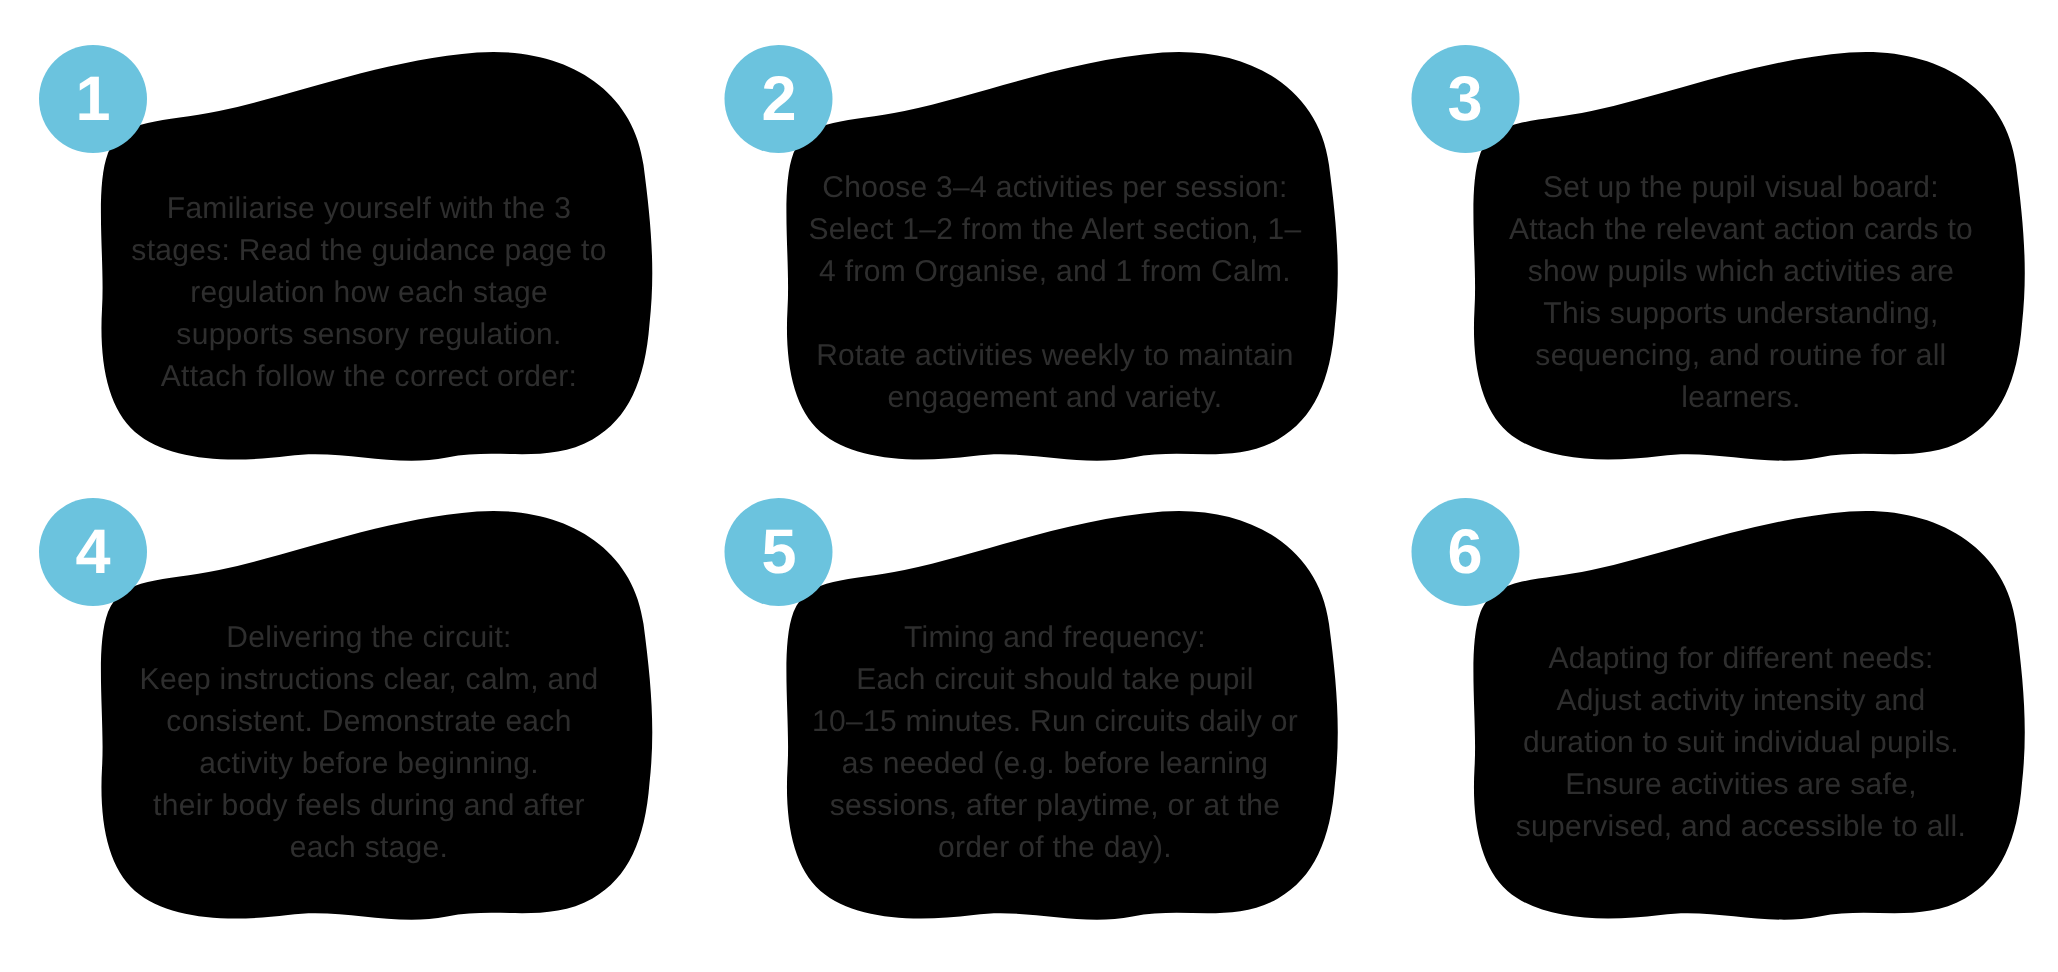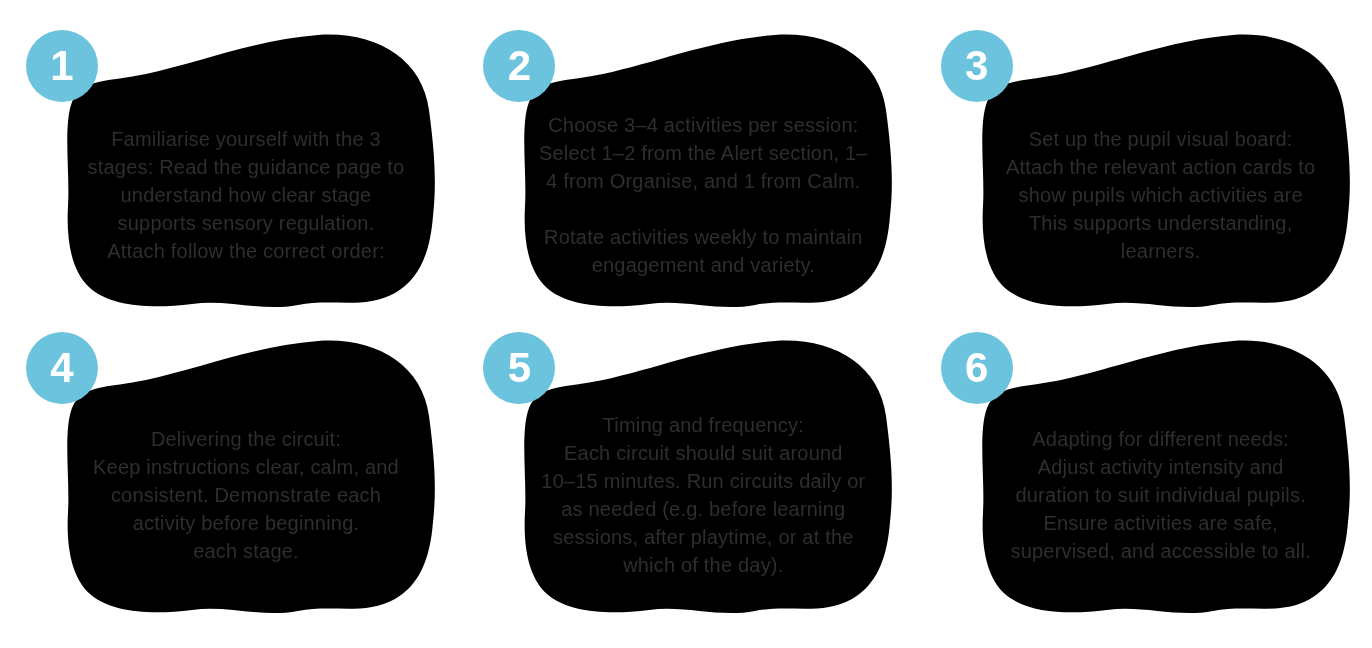--- a/index.html
+++ b/index.html
@@ -100,21 +100,21 @@
     <div class="card row1">
       <svg class="blob" viewBox="0 0 390 295">
           <use href="#blob-shape"></use>
         </svg>
       <div class="badge">
           <span>1</span>
         </div>
       <div class="card-text">
           <div class="txt-line">Familiarise yourself with the 3</div>
           <div class="txt-line">stages: Read the guidance page to</div>
-          <div class="txt-line">understand how clear stage</div>
+          <div class="txt-line">regulation how each stage</div>
           <div class="txt-line">supports sensory regulation.</div>
           <div class="txt-line">Attach follow the correct order:</div>
         </div>
     </div>
 
     <div class="card row1">
       <svg class="blob" viewBox="0 0 390 295">
           <use href="#blob-shape"></use>
         </svg>
       <div class="badge">
@@ -135,54 +135,56 @@
           <use href="#blob-shape"></use>
         </svg>
       <div class="badge">
           <span>3</span>
         </div>
       <div class="card-text">
           <div class="txt-line">Set up the pupil visual board:</div>
           <div class="txt-line">Attach the relevant action cards to</div>
           <div class="txt-line">show pupils which activities are</div>
           <div class="txt-line">This supports understanding,</div>
+          <div class="txt-line">sequencing, and routine for all</div>
           <div class="txt-line">learners.</div>
         </div>
     </div>
 
     <div class="card row2">
       <svg class="blob" viewBox="0 0 390 295">
           <use href="#blob-shape"></use>
         </svg>
       <div class="badge">
           <span>4</span>
         </div>
       <div class="card-text">
           <div class="txt-line">Delivering the circuit:</div>
           <div class="txt-line">Keep instructions clear, calm, and</div>
           <div class="txt-line">consistent. Demonstrate each</div>
           <div class="txt-line">activity before beginning.</div>
+          <div class="txt-line">their body feels during and after</div>
           <div class="txt-line">each stage.</div>
         </div>
     </div>
 
     <div class="card row2">
       <svg class="blob" viewBox="0 0 390 295">
           <use href="#blob-shape"></use>
         </svg>
       <div class="badge">
           <span>5</span>
         </div>
       <div class="card-text">
           <div class="txt-line">Timing and frequency:</div>
-          <div class="txt-line">Each circuit should suit around</div>
+          <div class="txt-line">Each circuit should take pupil</div>
           <div class="txt-line">10–15 minutes. Run circuits daily or</div>
           <div class="txt-line">as needed (e.g. before learning</div>
           <div class="txt-line">sessions, after playtime, or at the</div>
-          <div class="txt-line">which of the day).</div>
+          <div class="txt-line">order of the day).</div>
         </div>
     </div>
 
     <div class="card row2">
       <svg class="blob" viewBox="0 0 390 295">
           <use href="#blob-shape"></use>
         </svg>
       <div class="badge">
           <span>6</span>
         </div>

